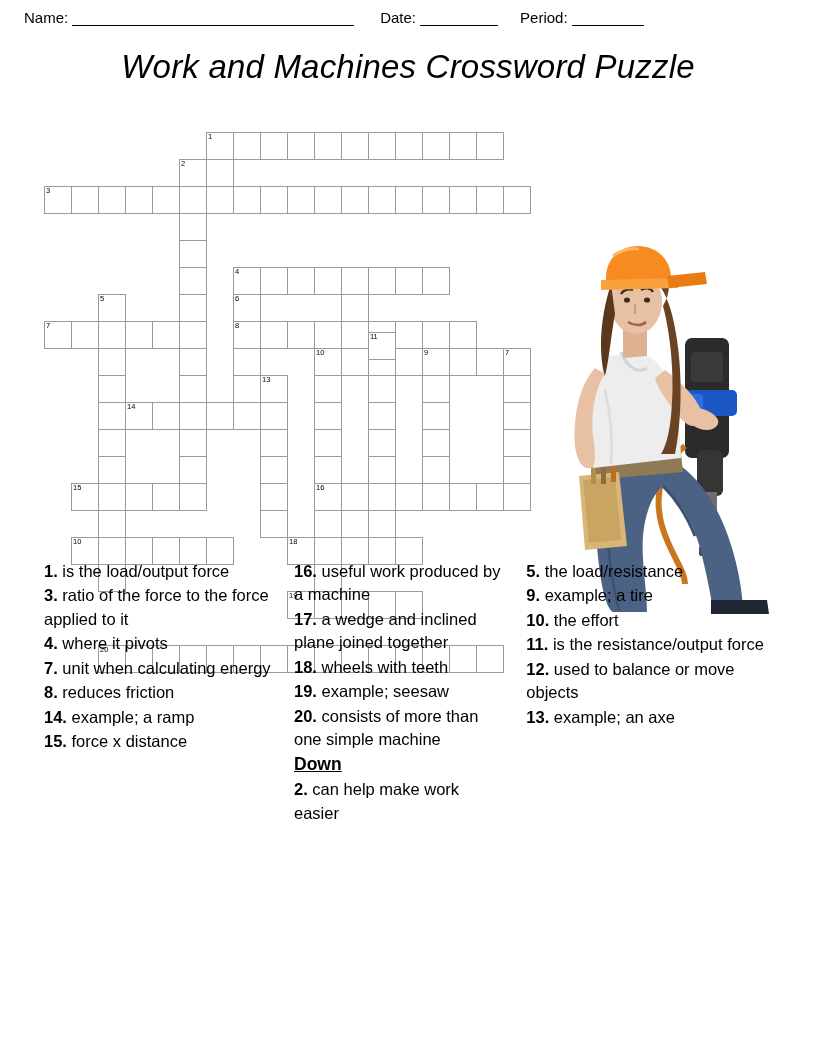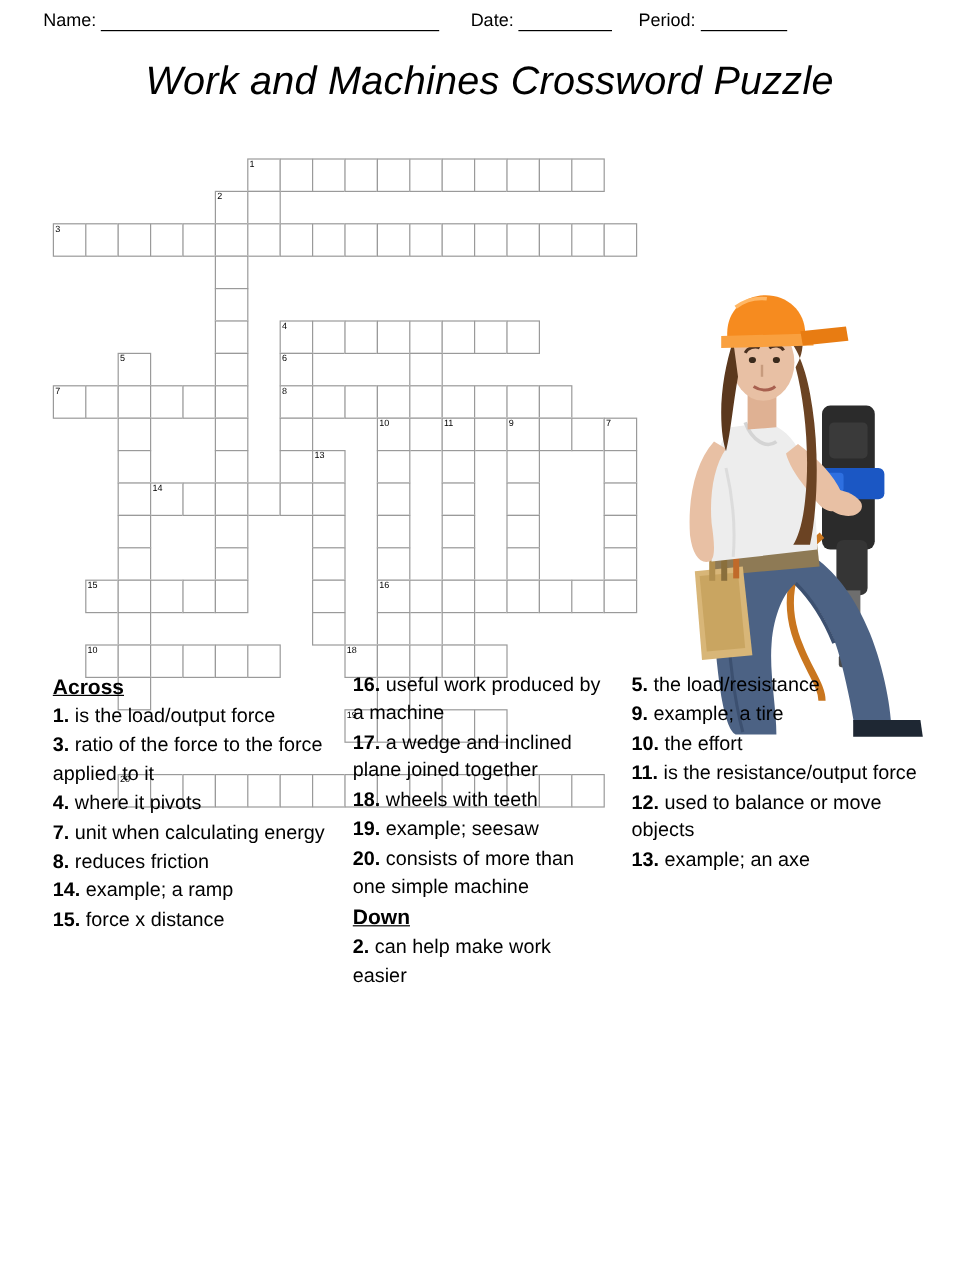--- a/index.html
+++ b/index.html
@@ -12,21 +12,21 @@
     font-family: "Liberation Sans", sans-serif;
     color: #000000;
     position: relative;
     overflow: hidden;
   }
 
   
   .header-row {
     display: flex;
     align-items: flex-end;
-    padding: 4px 24px 0 36px;
+    padding: 4px 24px 0 24px;
     font-size: 15px;
     height: 26px;
   }
   .hdr-field { display: flex; align-items: flex-end; white-space: nowrap; }
   .hdr-label { margin-right: 4px; }
   .hdr-rule {
     border-bottom: 1px solid #000;
     display: inline-block;
     height: 13px;
   }
@@ -208,21 +208,21 @@
       <div class="cell" style="left: 351px; top: 189px;"></div>
       <div class="cell" style="left: 378px; top: 189px;"></div>
       <div class="cell" style="left: 405px; top: 189px;"></div>
       <div class="cell" style="left: 54px; top: 216px;"></div>
       <div class="cell" style="left: 135px; top: 216px;"></div>
       <div class="cell" style="left: 189px; top: 216px;"></div>
       <div class="cell" style="left: 270px; top: 216px;">
         <span class="num">10</span>
       </div>
       <div class="cell" style="left: 297px; top: 216px;"></div>
-      <div class="cell" style="left: 324px; top: 216px; text-align: center;">
+      <div class="cell" style="left: 324px; top: 200px; text-align: center;">
         <span class="num">11</span>
       </div>
       <div class="cell" style="left: 351px; top: 216px;"></div>
       <div class="cell" style="left: 378px; top: 216px;">
         <span class="num">9</span>
       </div>
       <div class="cell" style="left: 405px; top: 216px;"></div>
       <div class="cell" style="left: 432px; top: 216px;"></div>
       <div class="cell" style="left: 459px; top: 216px;">
         <span class="num">7</span>
@@ -394,21 +394,20 @@
       <path d="M71 38 C71 18 86 6 103 6 C121 6 136 19 136 38 L136 42 L71 43 Z" fill="#F68B1F"></path>
       <path d="M66 40 L142 38 L143 48 L66 50 Z" fill="#F9A03F"></path>
       <path d="M132 36 L170 32 L172 44 L134 48 Z" fill="#E87C12"></path>
       <path d="M78 16 C86 10 96 8 104 9" fill="none" stroke="#FFB765" stroke-width="3"></path>
     </g>
   </svg>
 </div>
 
 <div class="clues">
   <div class="col">
-    <div class="sec-head">Across</div>
     <div class="clue"><b>1.</b> <span>is the load/output force</span></div>
     <div class="clue"><b>3.</b> <span>ratio of the force to the force applied to it</span></div>
     <div class="clue"><b>4.</b> <span>where it pivots</span></div>
     <div class="clue"><b>7.</b> <span>unit when calculating energy</span></div>
     <div class="clue"><b>8.</b> <span>reduces friction</span></div>
     <div class="clue"><b>14.</b> <span>example; a ramp</span></div>
     <div class="clue"><b>15.</b> <span>force x distance</span></div>
   </div>
 
   <div class="col mid">

